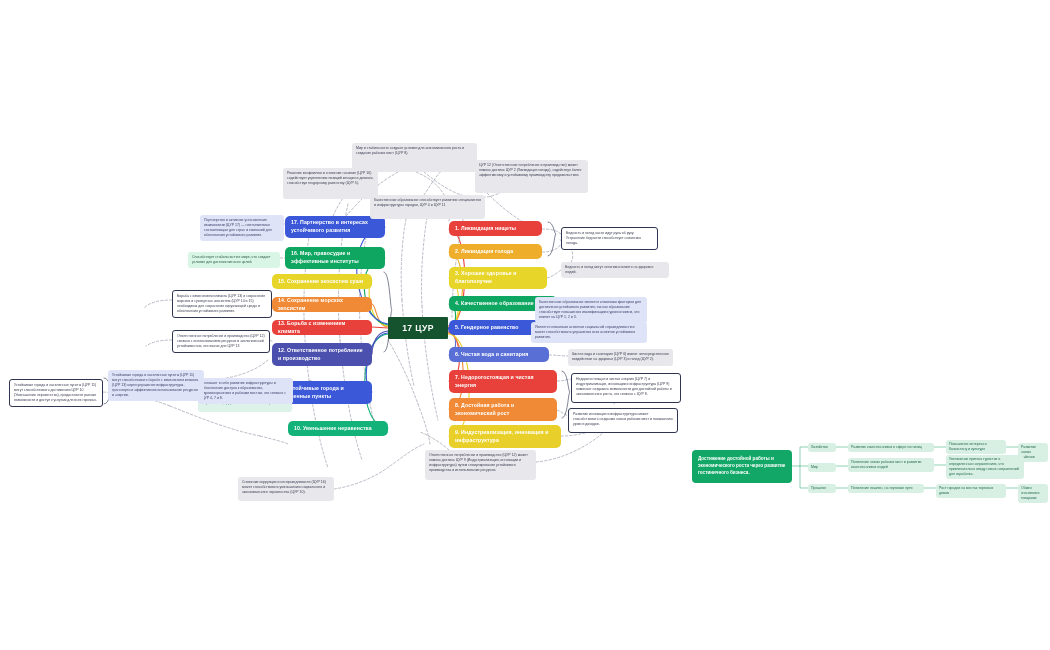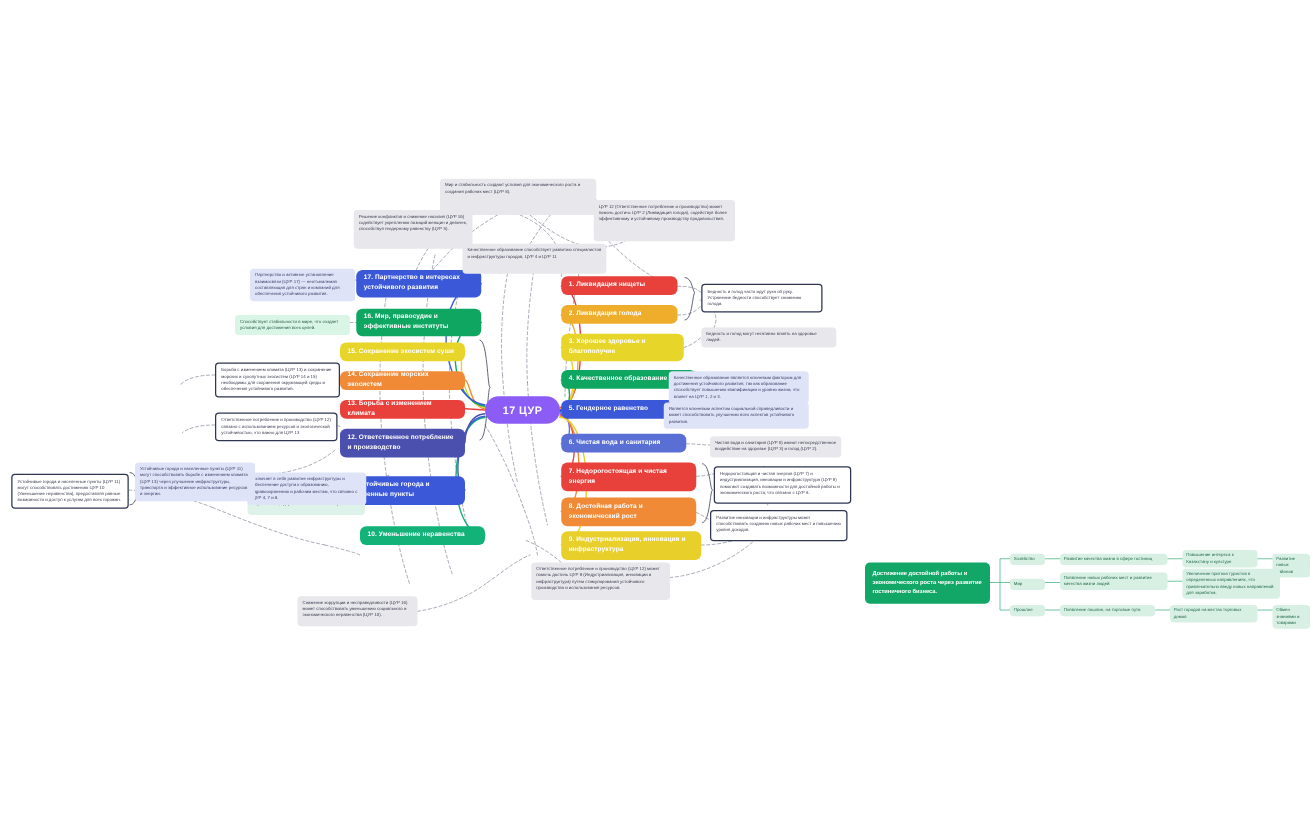--- a/index.html
+++ b/index.html
@@ -12,22 +12,22 @@
 
   
   .chip{
     position:absolute;border-radius:5px;color:#ffffff;
     font-size:5.2px;font-weight:bold;line-height:1.5;
     padding:4px 6px;box-sizing:border-box;
     display:flex;align-items:center;
     letter-spacing:.1px;
   }
   .chip.center{
-    background:#8b5cf6;color:#ffffff;font-size:8.6px;font-weight:bold;
-    justify-content:center;border-radius:11px;letter-spacing:.4px;
+    background:#14532d;color:#ffffff;font-size:8.6px;font-weight:bold;
+    justify-content:center;border-radius:1px;letter-spacing:.4px;
   }
 
   
   .note{
     position:absolute;box-sizing:border-box;
     font-size:3.5px;line-height:1.42;
     padding:3px 4px;border-radius:3px;
     color:#3b3f55;
   }
   .note.grey{background:#e8e8ec;color:#3a3c50;}

